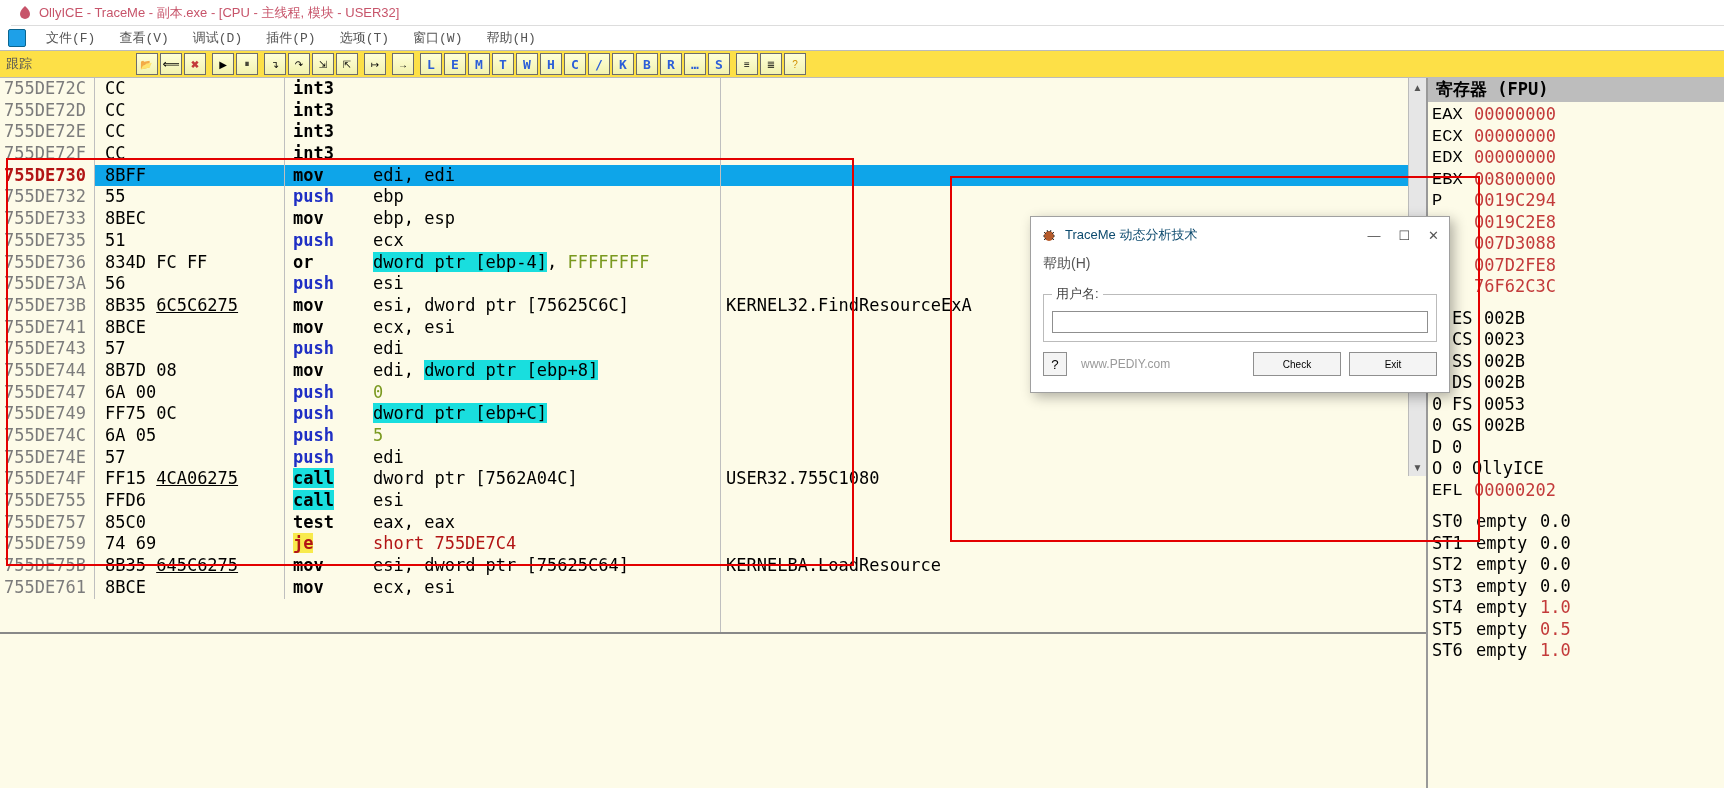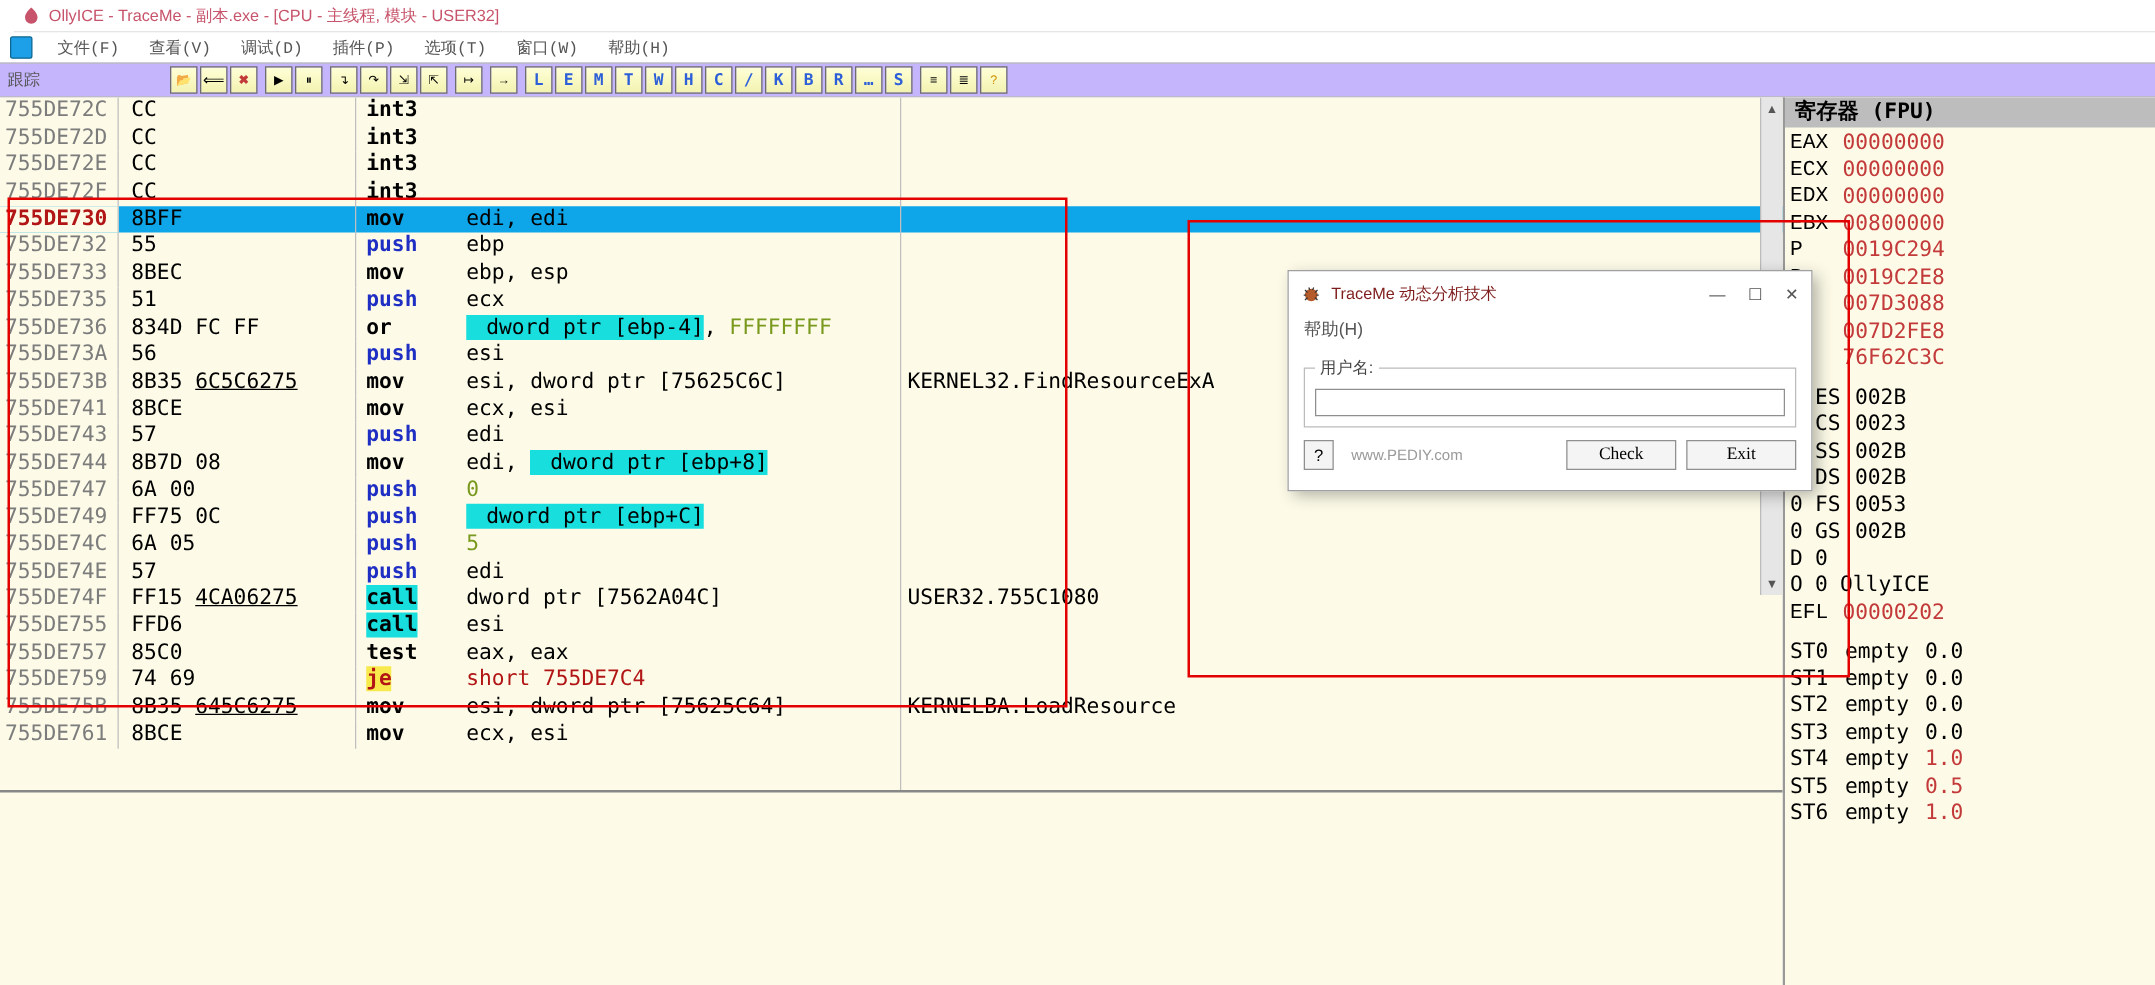--- a/index.html
+++ b/index.html
@@ -1,21 +1,21 @@
 <!DOCTYPE html>
 <html><head>
 <meta charset="utf-8">
 <style>
 *{box-sizing:border-box;margin:0;padding:0;}
 body{font-family:"Microsoft YaHei","Segoe UI",sans-serif;font-size:13px;background:#fff;overflow:hidden;width:1724px;height:788px;position:relative;}
 .titlebar{height:26px;display:flex;align-items:center;padding-left:6px;gap:6px;color:#c7546a;background:#fff;border-bottom:1px solid #ddd;margin-left:11px;}
 .menubar{height:24px;display:flex;align-items:center;padding-left:8px;gap:4px;background:#fff;font-family:Liberation Mono, monospace;}
 .menubar .menu-item{padding:2px 10px;color:#555;cursor:pointer;}
 .csq{display:inline-block;width:18px;height:18px;background:#1ea0e8;border:1px solid #0b658f;margin-right:6px;border-radius:2px;}
-.toolbar{height:28px;display:flex;align-items:center;background:#c4b5fd;border-top:1px solid #bbb;border-bottom:1px solid #bbb;}
+.toolbar{height:28px;display:flex;align-items:center;background:#fde047;border-top:1px solid #bbb;border-bottom:1px solid #bbb;}
 .status-left{width:130px;padding-left:6px;color:#555;}
 .tb-group{display:flex;gap:2px;margin-left:6px;}
 .tb-btn{width:22px;height:22px;border:1px solid #6d6d6d;background:linear-gradient(#ffffd8,#f2f2b0);cursor:pointer;display:flex;align-items:center;justify-content:center;font-size:10px;}
 .tb-btn.arrow{font-size:12px;}
 .tb-btn.blue{font-weight:bold;color:#2c5fd8;font-family:Consolas,monospace;font-size:13px;}
 .tb-btn.red{font-weight:bold;color:#c33a3a;}
 .tb-btn.green{color:#2f9f2f;}
 .workspace{position:relative;display:flex;height:calc(100% - 78px);}
 .cpu-pane{flex:1;display:flex;flex-direction:column;border-right:2px solid #999;}
 .disasm{position:relative;flex:1;overflow:hidden;background:#fdfbe8;}
@@ -26,51 +26,51 @@
 .c-bytes{width:190px;padding-left:10px;color:#000;border-right:1px solid #bfbfbf;}
 .c-mnem{width:88px;padding-left:8px;}
 .c-ops{width:345px;}
 .c-cmt{flex:1;padding-left:8px;color:#000;}
 .mn-blue{color:#1f2fc4;font-weight:bold;}
 .mn-black{color:#000;font-weight:bold;}
 .mn-hl{background:#19dede;color:#000;font-weight:bold;}
 .mn-je{background:#f8ea4c;color:#b21515;font-weight:bold;}
 .op-black{color:#000;}
 .op-green{color:#7a991f;}
-.op-cyan{background:#19dede;color:#000;padding-left:16px;}
+.op-cyan{background:#19dede;color:#000;}
 .op-red{color:#b21515;}
 .row.sel{background:#0ea5e9;}
 .row.sel .c-addr{background:#fdfbe8;}
 .vline{position:absolute;top:0;bottom:0;left:720px;border-right:1px solid #bfbfbf;}
 .red-box-left{position:absolute;left:6px;top:158px;width:848px;height:408px;border:2px solid #e30000;pointer-events:none;}
 .red-box-right{position:absolute;left:950px;top:176px;width:530px;height:366px;border:2px solid #e30000;pointer-events:none;}
 .bottom-pane{height:156px;border-top:2px solid #888;background:#fdfbe8;}
 .reg-pane{width:296px;background:#fdfbe8;font-family:"Fixedsys","Consolas",monospace;font-size:17px;line-height:21.5px;position:relative;padding-top:0;}
 .reg-header{background:#bdbdbd;color:#000;font-weight:bold;padding:2px 8px;height:24px;display:flex;align-items:center;}
 .reg-body{padding:2px 4px;}
 .reg-row{display:flex;height:21.5px;}
 .r-name{width:42px;color:#000;font-family:Liberation Mono, monospace;}
 .r-val-red{color:#c33a3a;}
 .r-val-black{color:#000;}
 .r-err{color:#000;}
 .dialog{position:absolute;left:1030px;top:216px;width:420px;background:#fff;border:1px solid #a0a0a0;box-shadow:4px 4px 12px rgba(0,0,0,0.3);font-family:"Microsoft YaHei",sans-serif;}
 .dlg-titlebar{height:36px;display:flex;align-items:center;padding:0 10px;justify-content:space-between;}
-.dlg-title-group{display:flex;align-items:center;gap:8px;color:#7f1d1d;}
+.dlg-title-group{display:flex;align-items:center;gap:8px;color:#0c4a6e;}
 .dlg-ctrls{display:flex;gap:18px;color:#555;}
 .dlg-ctrls span{cursor:pointer;}
 .dlg-menu{padding:2px 12px 8px 12px;color:#555;font-size:14px;}
 .dlg-body{padding:4px 12px 12px 12px;}
 .fieldset{border:1px solid #bbb;margin-bottom:10px;padding:8px;}
 .fieldset legend{padding:0 4px;color:#444;font-size:13px;}
 .fieldset input{width:100%;height:22px;border:1px solid #8f8f8f;background:#fff;}
 .dlg-footer{display:flex;align-items:center;justify-content:space-between;padding:0 0 4px 0;}
 .qbtn{width:24px;height:24px;border:1px solid #8f8f8f;background:#f4f4f4;cursor:pointer;}
 .ped-link{color:#999;font-size:12px;}
 .dlg-footer-right{display:flex;gap:8px;}
-.dlg-btn{width:88px;height:24px;border:1px solid #8f8f8f;background:#f4f4f4;font-family:Liberation Serif, serif;font-size:14px;cursor:pointer;}
+.dlg-btn{width:88px;height:24px;border:1px solid #8f8f8f;background:#f4f4f4;font-family:Liberation Sans, sans-serif;font-size:10px;cursor:pointer;}
 .scrollbar-v{position:absolute;right:0;top:0;bottom:156px;width:18px;background:#e6e6e6;border-left:1px solid #bbb;}
 .sb-arrow{height:18px;display:flex;align-items:center;justify-content:center;font-size:10px;color:#555;cursor:pointer;}
 .sb-thumb{position:absolute;left:2px;right:2px;top:42%;height:28px;background:#c4c4c4;border:1px solid #999;}
 u.ul{text-decoration:underline;}
 svg.leaf-i{width:16px;height:16px;}
 svg.bug-i{width:16px;height:16px;}
 </style>
 </head>
 <body>
 

